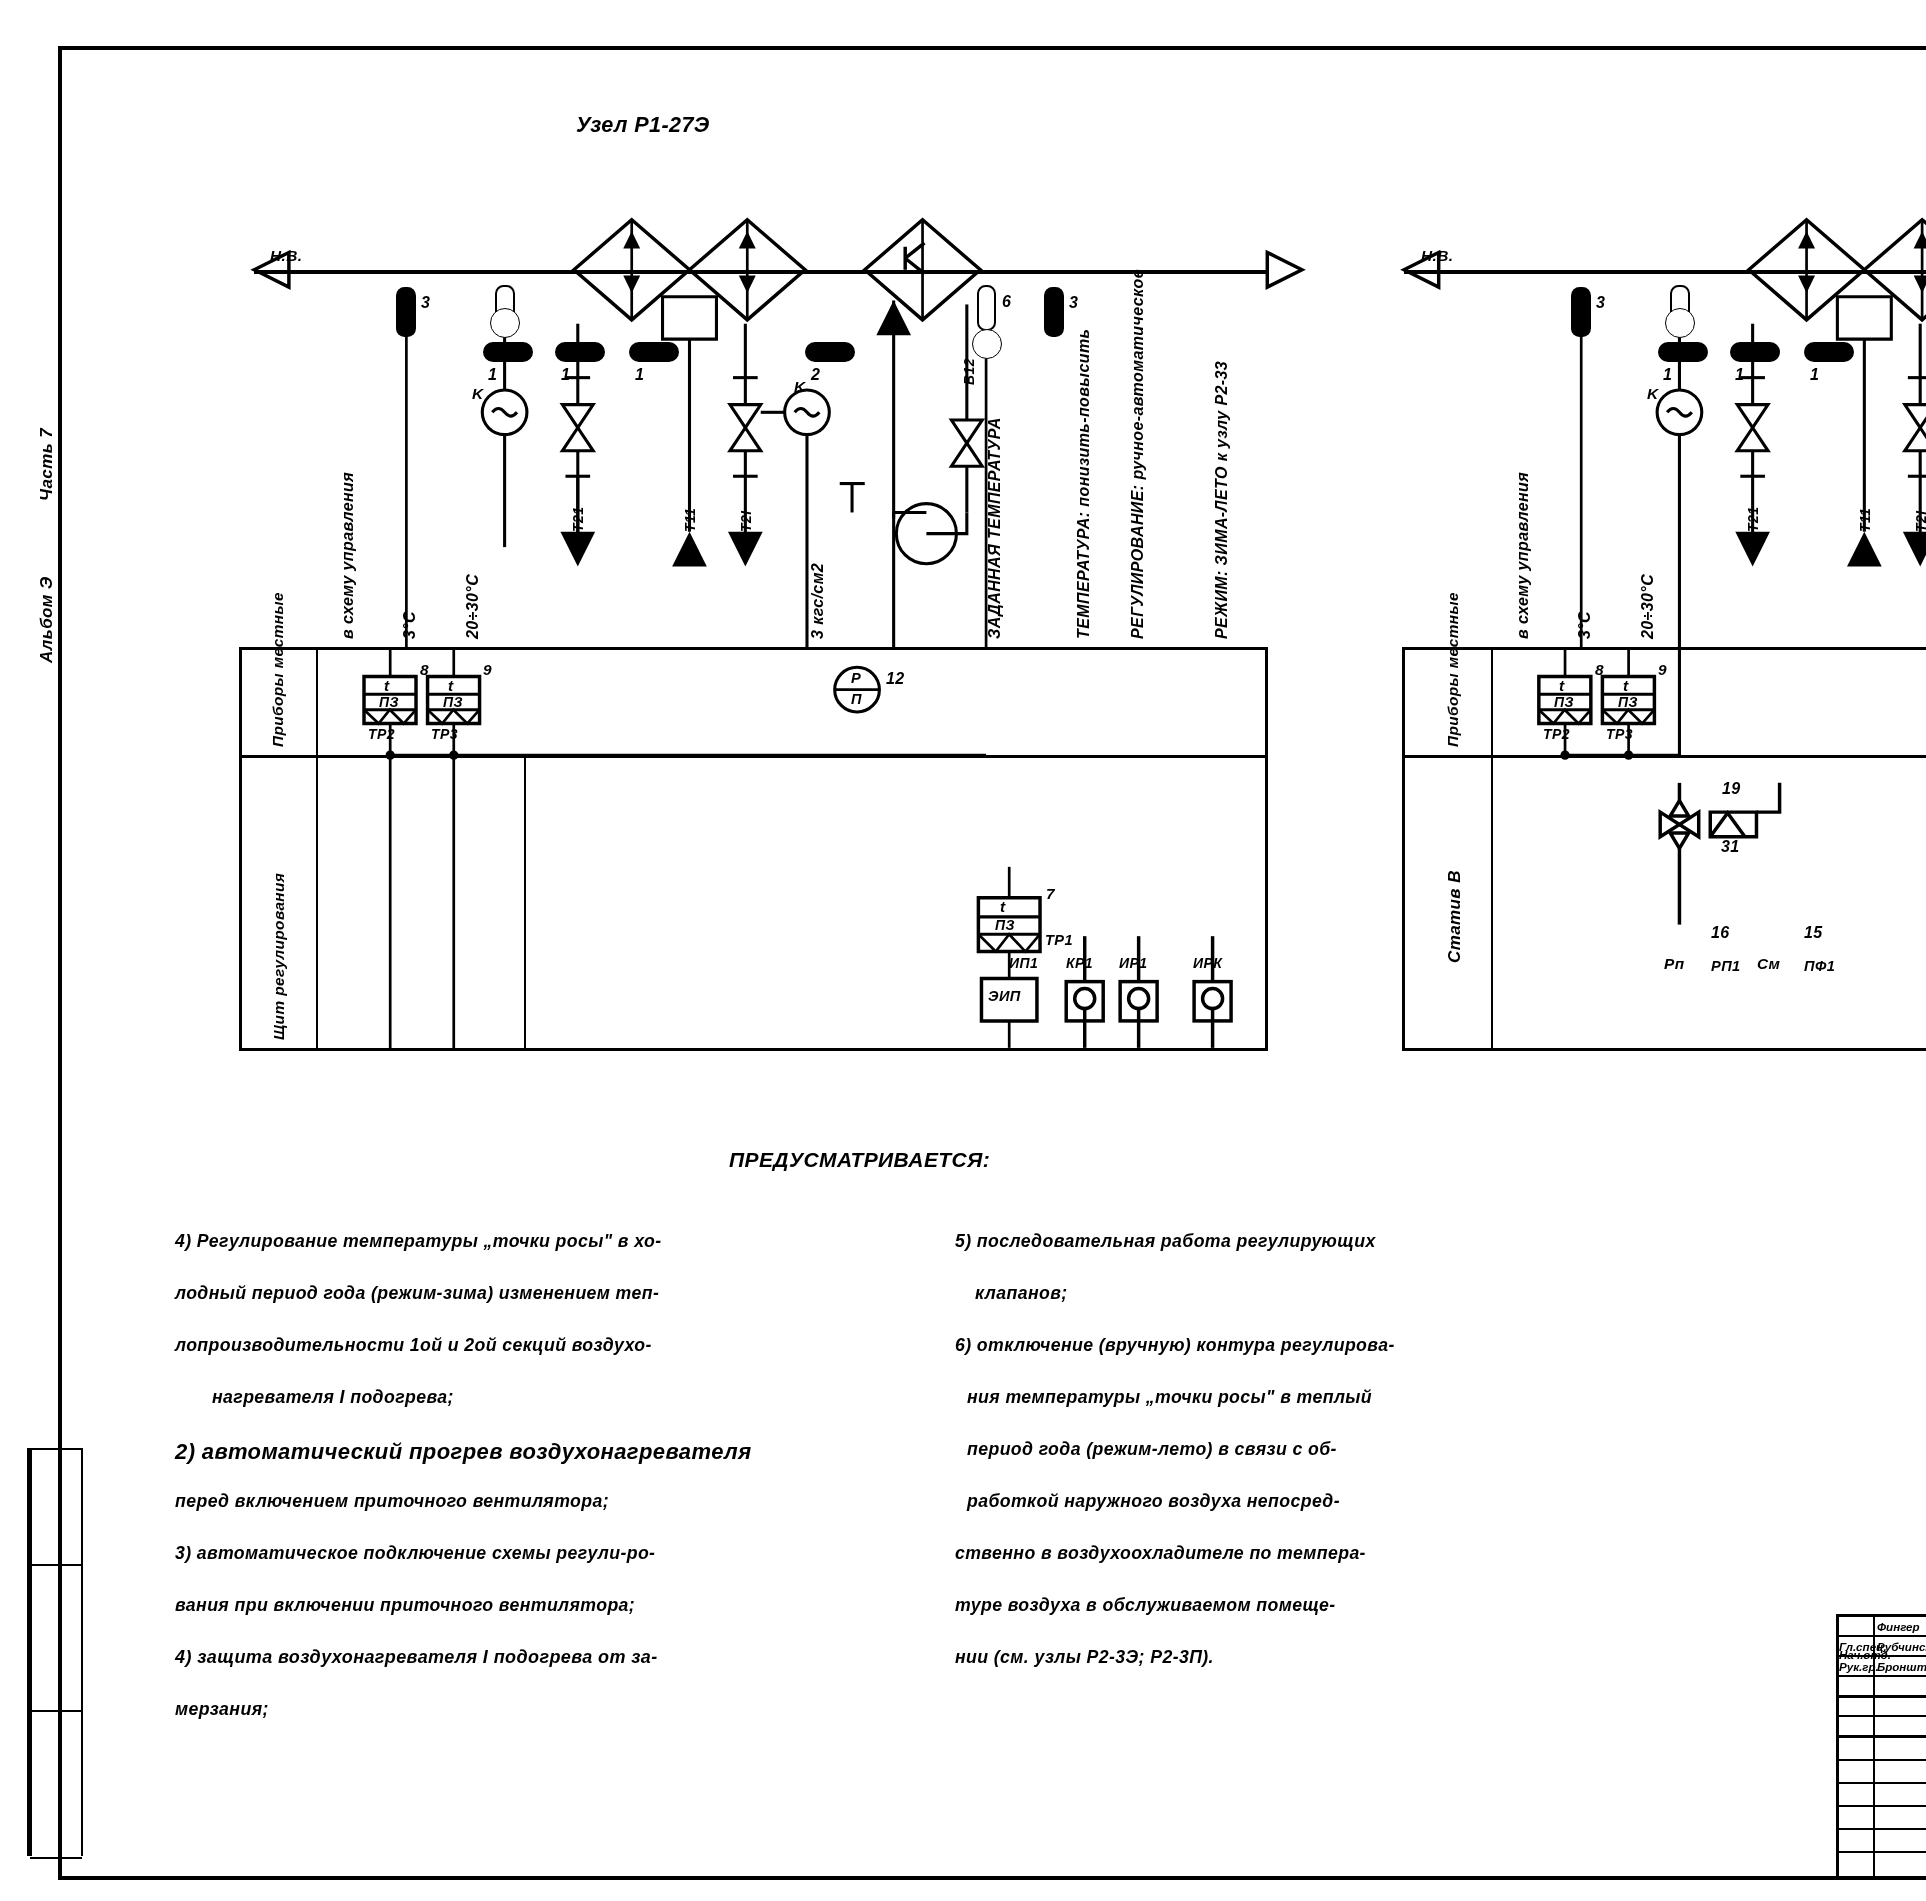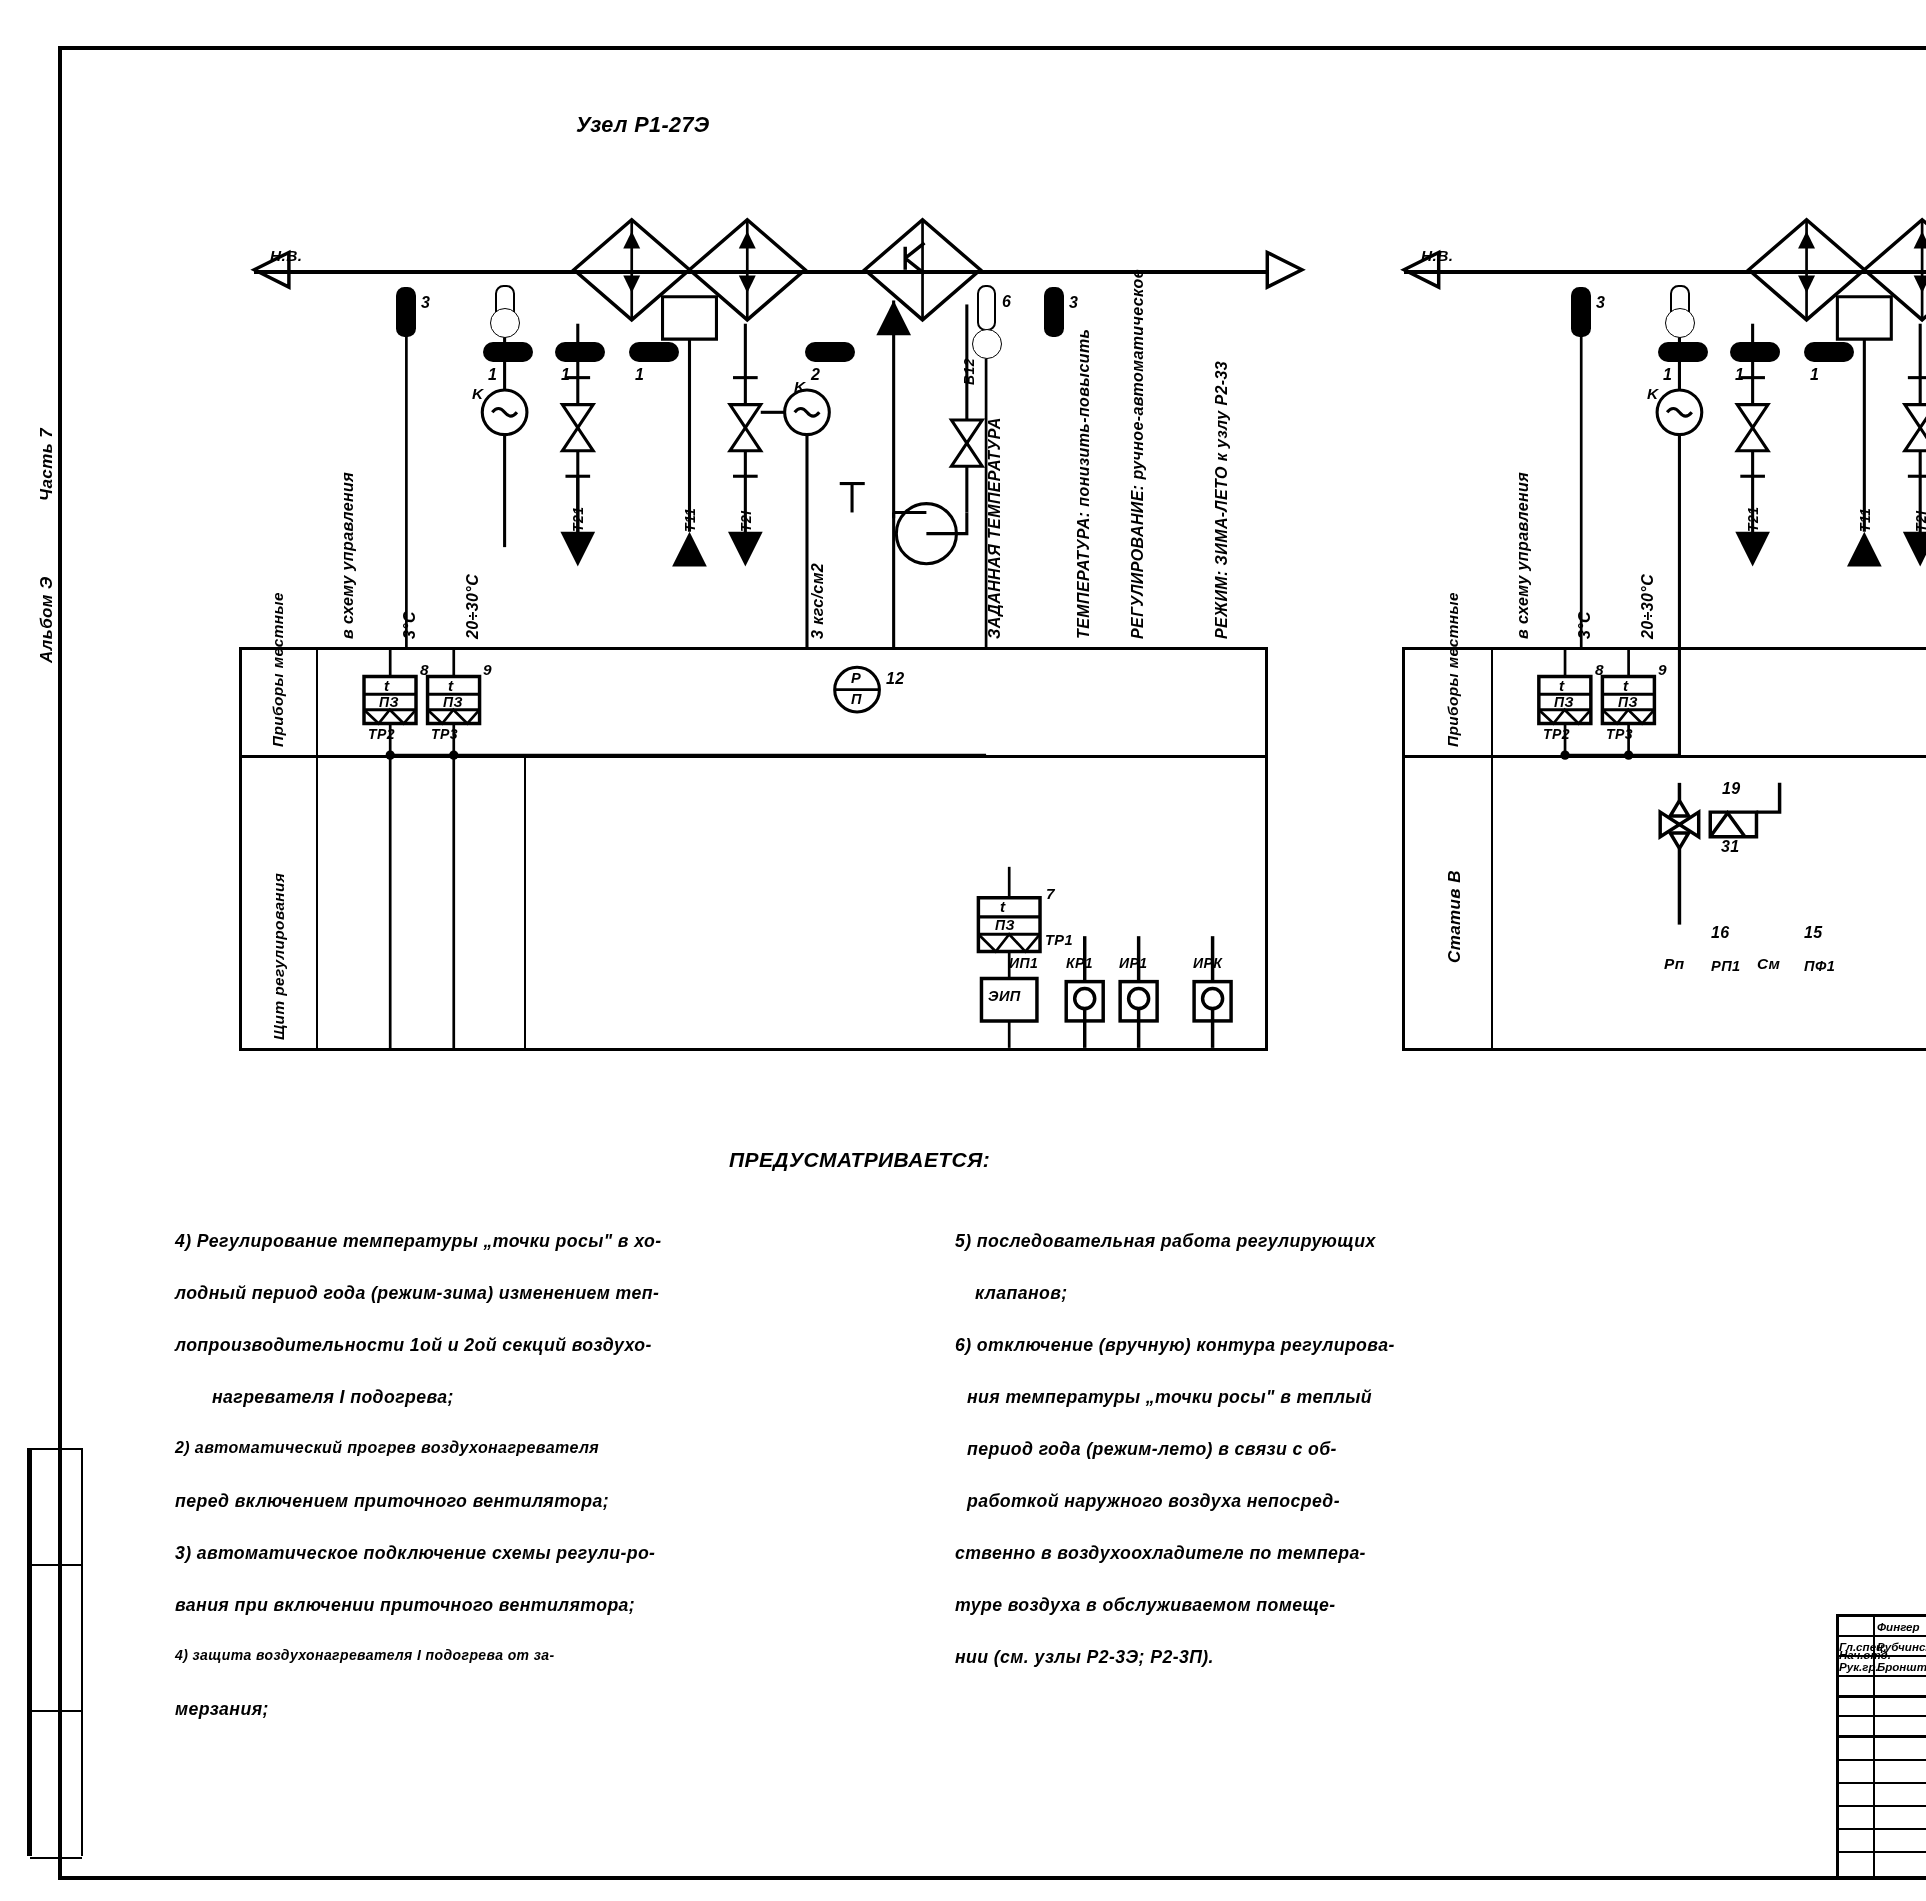--- a/index.html
+++ b/index.html
@@ -588,25 +588,25 @@
   
   
 
   
   <div class="tx" style="left:729px;top:1148px;font-size:21px;">ПРЕДУСМАТРИВАЕТСЯ:</div>
 
   <div class="para" style="left:175px;top:1231px;font-size:17.7px;">4) Регулирование температуры „точки росы" в хо-</div>
   <div class="para" style="left:175px;top:1283px;font-size:17.7px;">лодный период года (режим-зима) изменением теп-</div>
   <div class="para" style="left:175px;top:1335px;font-size:17.7px;">лопроизводительности 1ой и 2ой секций воздухо-</div>
   <div class="para" style="left:175px;top:1387px;font-size:17.7px;margin-left:37px;">нагревателя I подогрева;</div>
-  <div class="para" style="left:175px;top:1439px;font-size:16px;">2) автоматический прогрев воздухонагревателя</div>
+  <div class="para" style="left:175px;top:1439px;font-size:22px;">2) автоматический прогрев воздухонагревателя</div>
   <div class="para" style="left:175px;top:1491px;font-size:17.7px;">перед включением приточного вентилятора;</div>
   <div class="para" style="left:175px;top:1543px;font-size:17.7px;">3) автоматическое  подключение схемы регули-ро-</div>
   <div class="para" style="left:175px;top:1595px;font-size:17.7px;">вания при включении приточного вентилятора;</div>
-  <div class="para" style="left:175px;top:1647px;font-size:14px;">4) защита  воздухонагревателя I подогрева от за-</div>
+  <div class="para" style="left:175px;top:1647px;font-size:18px;">4) защита  воздухонагревателя I подогрева от за-</div>
   <div class="para" style="left:175px;top:1699px;font-size:17.7px;">мерзания;</div>
 
   <div class="para" style="left:955px;top:1231px;font-size:17.7px;">5) последовательная работа регулирующих</div>
   <div class="para" style="left:975px;top:1283px;font-size:17.7px;">клапанов;</div>
   <div class="para" style="left:955px;top:1335px;font-size:17.7px;">6) отключение (вручную) контура регулирова-</div>
   <div class="para" style="left:967px;top:1387px;font-size:17.7px;">ния температуры „точки росы" в теплый</div>
   <div class="para" style="left:967px;top:1439px;font-size:17.7px;">период года (режим-лето) в связи с об-</div>
   <div class="para" style="left:967px;top:1491px;font-size:17.7px;">работкой наружного воздуха непосред-</div>
   <div class="para" style="left:955px;top:1543px;font-size:17.7px;">ственно в воздухоохладителе по темпера-</div>
   <div class="para" style="left:955px;top:1595px;font-size:17.7px;">туре воздуха в обслуживаемом помеще-</div>

